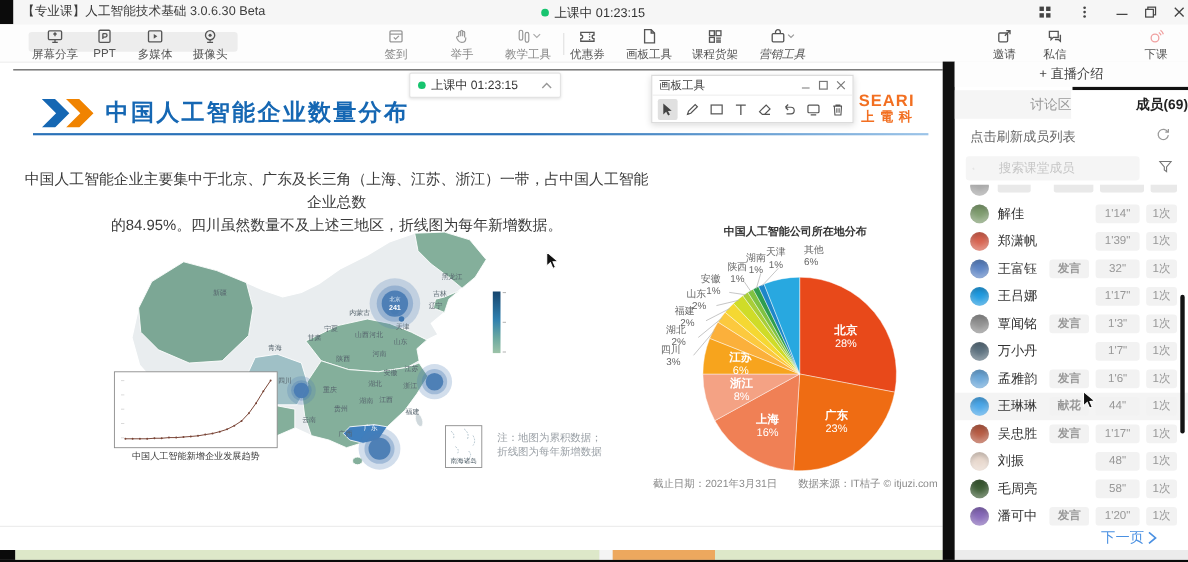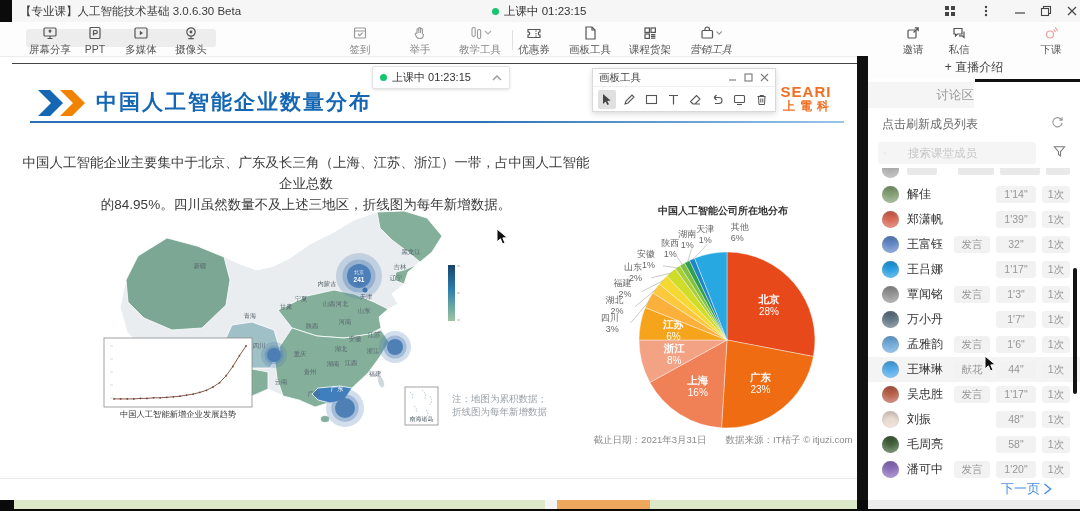--- a/index.html
+++ b/index.html
@@ -66,21 +66,21 @@
   .funnel{position:absolute;right:14px;top:3px;}
   .mlist{left:0;top:112px;width:212px;height:310px;overflow:hidden;}
   .mrow{display:flex;align-items:center;height:25px;padding:0 10px 0 14px;box-sizing:border-box;}
   .mrow.hl{background:#f4f4f4;}
   .avatar{width:17px;height:17px;border-radius:50%;background:#bbb;flex:none;
       box-shadow:inset 0 -4px 6px rgba(255,255,255,.35), inset 0 3px 4px rgba(0,0,0,.18);}
   .mname{font-size:12px;color:#333;margin-left:8px;white-space:nowrap;max-width:66px;overflow:hidden;}
   .pills{margin-left:auto;display:flex;align-items:center;}
   .pill{background:#f2f2f2;color:#979797;border-radius:3px;font-size:10.5px;line-height:15px;
       padding:1px 0;text-align:center;margin-left:6px;}
-  .pill.speak{width:36px;}
+  .pill.speak{width:36px;font-weight:bold;}
   .pill.time{width:40px;}
   .pill.count{width:28px;}
   .pill:empty{visibility:hidden;}
   .skel{display:inline-block;height:10px;background:#e6e6e6;border-radius:2px;}
   .next-row{left:0;top:422px;width:196px;height:22px;text-align:right;}
   .next-link{display:inline-flex;align-items:center;gap:3px;margin-right:12px;color:#4a90e2;font-size:13px;line-height:22px;}
   .side-scrollbar{left:1073px;top:268px;width:4px;height:126px;background:#141414;border-radius:2px;}
   
   .strip{left:0;top:500px;width:1080px;height:11px;background:#e9e9e9;}
   .strip .seg{position:absolute;top:0;height:9px;}
@@ -554,20 +554,21 @@
     
     
   </div>
 
   <div class="abs blackcol"></div>
 
   <div class="abs sidebar">
     <div class="abs intro-row">+ 直播介绍</div>
     <div class="abs tab-ind"></div>
     <div class="abs tab inactive">讨论区</div>
+    <div class="abs tab active">成员(69)</div>
 
     <div class="abs refresh-row">
       <span class="txt">点击刷新成员列表</span>
       <span class="refresh-btn">
         <svg width="13" height="13" viewBox="0 0 14 14" fill="none" stroke="#999" stroke-width="1.2">
             <path d="M11.5,5.5 a5,5 0 1 0 0.5,3 M12,2.5 v3 h-3"></path>
           </svg>
       </span>
     </div>
 

